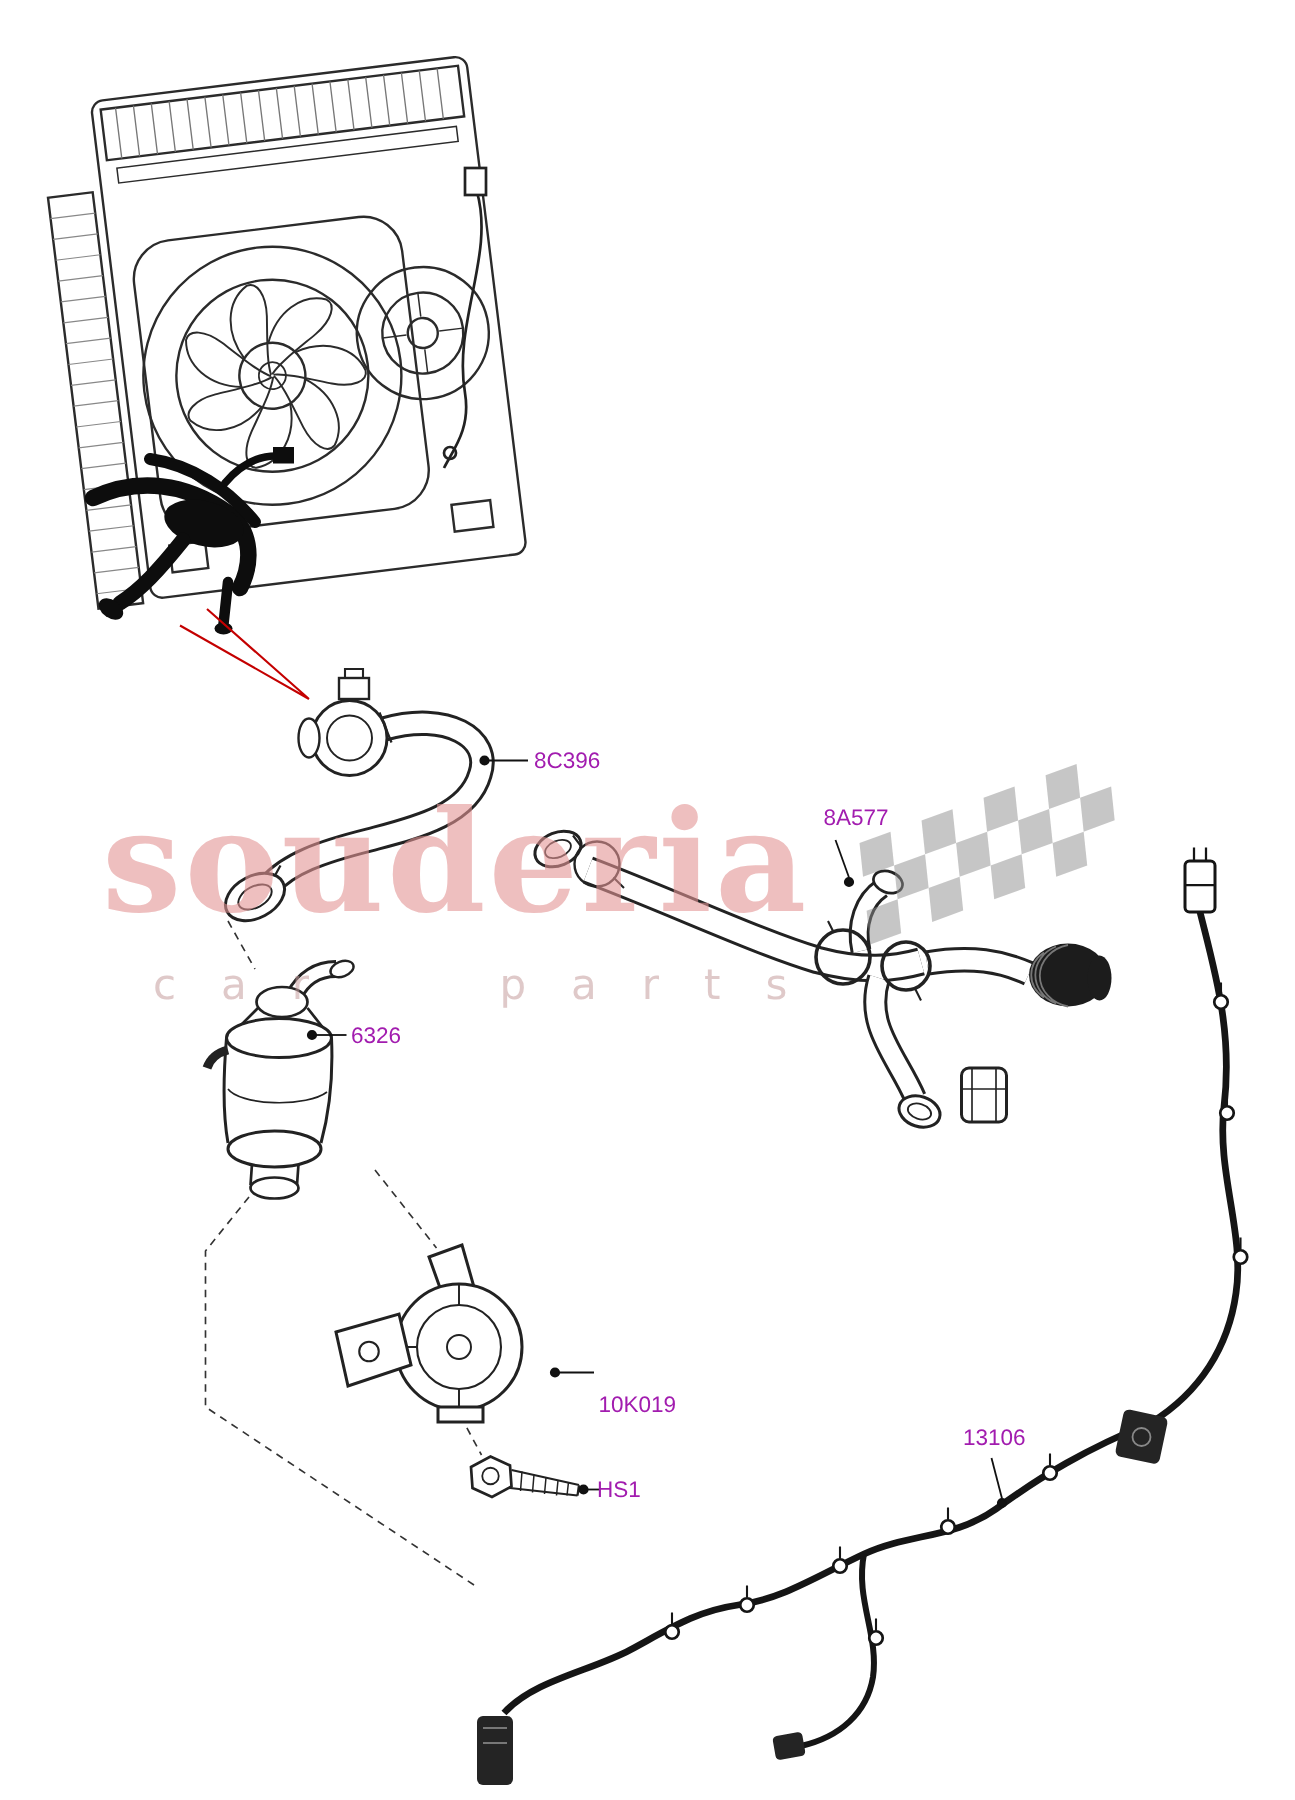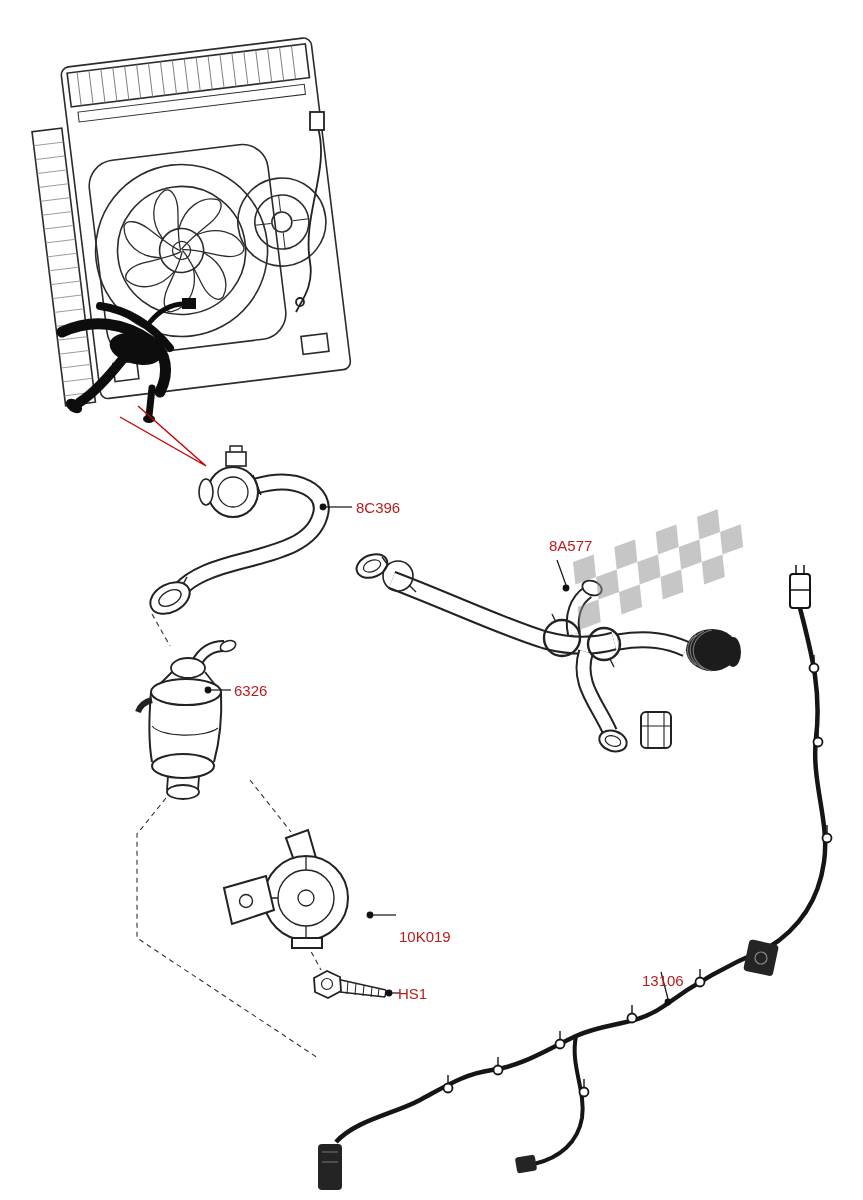--- a/index.html
+++ b/index.html
@@ -12,21 +12,21 @@
     color:rgba(226,148,148,0.60); letter-spacing:2px; white-space:nowrap; pointer-events:none;
   }
   .wm-sub {
     position:absolute; left:102px; top:640px; z-index:3;
     font-family:"DejaVu Sans",sans-serif; font-size:28px;
     letter-spacing:30px; word-spacing:58px;
     color:rgba(196,156,156,0.55); white-space:nowrap; pointer-events:none;
   }
   svg.flag { position:absolute; z-index:3; left:545px; top:470px; pointer-events:none; }
   .part-label {
-    position:absolute; z-index:5; color:#b91c1c; font-size:15px;
+    position:absolute; z-index:5; color:#a21caf; font-size:15px;
     font-family:"Liberation Sans",sans-serif; white-space:nowrap;
   }
 </style>
 </head>
 <body>
 
 <div class="stage">
 
   <svg class="drawing" width="863" height="1200" viewBox="0 0 863 1200">
     <defs>
@@ -200,20 +200,22 @@
         <path d="M211 690 H 231" fill="none"></path>
       <circle cx="370" cy="915" r="2.8"></circle>
         <path d="M373 915 H 396" fill="none"></path>
       <circle cx="389" cy="993" r="2.8"></circle>
         <path d="M391 993 H 400" fill="none"></path>
       <circle cx="668" cy="1002" r="2.8"></circle>
         <path d="M668 999 L 661 972" fill="none"></path>
     </g>
   </svg>
 
+  <div class="wm-title">souderia</div>
+  <div class="wm-sub">car parts</div>
   <svg class="flag" width="280" height="170" viewBox="0 0 280 170">
     <g transform="translate(28,92) rotate(-20) skewX(-14)" fill="#8f8f8f" opacity="0.5">
       <rect x="0" y="0" width="22" height="22"></rect>
         <rect x="44" y="0" width="22" height="22"></rect>
         <rect x="88" y="0" width="22" height="22"></rect>
         <rect x="132" y="0" width="22" height="22"></rect>
       <rect x="22" y="22" width="22" height="22"></rect>
         <rect x="66" y="22" width="22" height="22"></rect>
         <rect x="110" y="22" width="22" height="22"></rect>
         <rect x="154" y="22" width="22" height="22"></rect>
@@ -222,15 +224,15 @@
         <rect x="88" y="44" width="22" height="22"></rect>
         <rect x="132" y="44" width="22" height="22"></rect>
     </g>
   </svg>
 
   <span class="part-label" style="left:356px;top:499px">8C396</span>
   <span class="part-label" style="left:549px;top:537px">8A577</span>
   <span class="part-label" style="left:234px;top:682px">6326</span>
   <span class="part-label" style="left:399px;top:928px">10K019</span>
   <span class="part-label" style="left:398px;top:985px">HS1</span>
-  <span class="part-label" style="left:642px;top:972px">13106</span>
+  <span class="part-label" style="left:642px;top:950px">13106</span>
 
 </div>
 
 </body></html>

